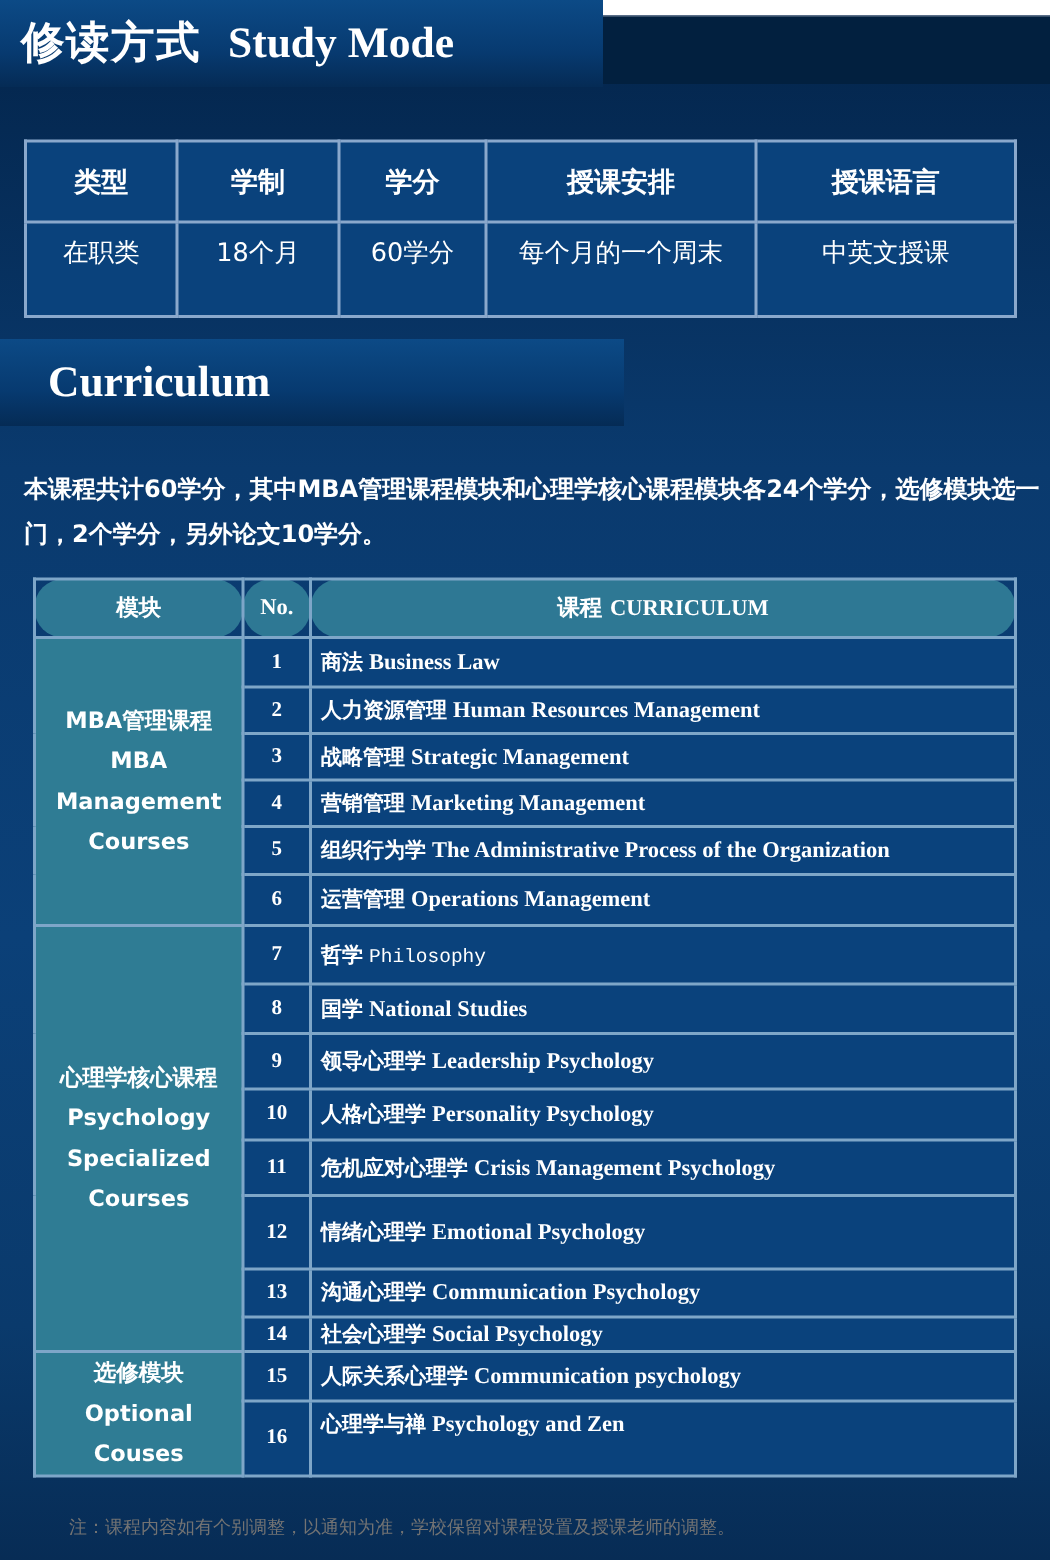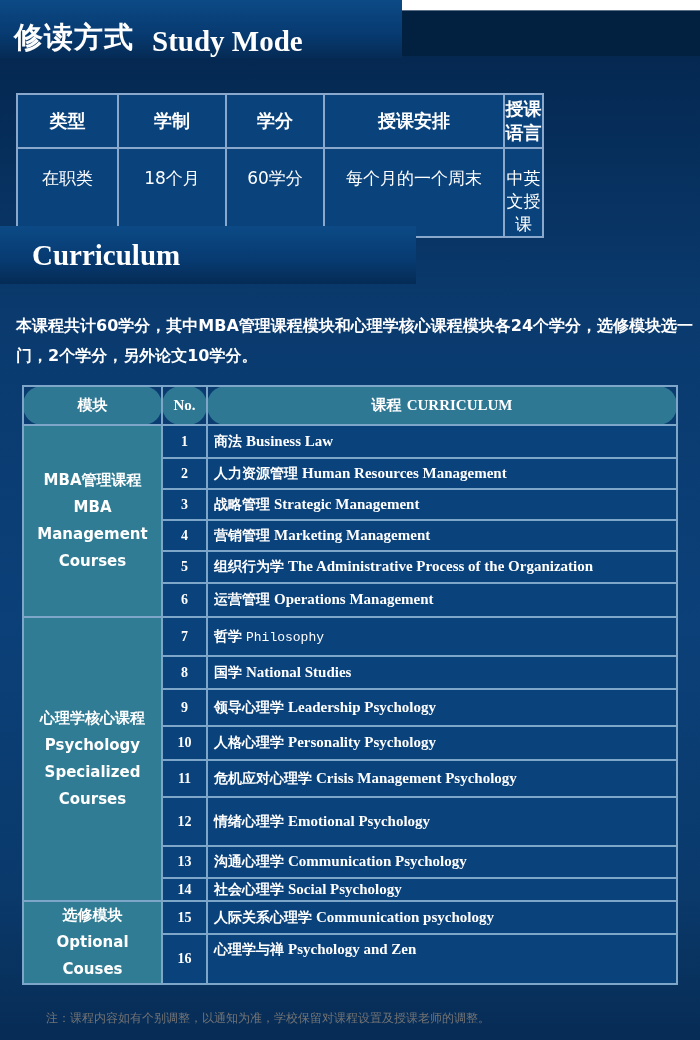--- a/index.html
+++ b/index.html
@@ -15,41 +15,41 @@
     }
     .top-dark {
       position: absolute; left: 402px; top: 11px; width: 298px; height: 45px;
       background: #02203f;
     }
     .section-banner {
       position: absolute; left: 0; height: 58px;
       background: linear-gradient(180deg, #0c4a86 0%, #073a70 60%, #052b55 100%);
       display: flex; align-items: center; padding-left: 14px; box-sizing: border-box;
     }
-    .banner-1 { top: 0; width: 402px; align-items: flex-end; }
+    .banner-1 { top: 0; width: 402px; }
     .banner-2 { top: 226px; width: 416px; }
     .banner-cn {
       font-family: "DejaVu Sans", sans-serif; font-weight: bold; font-size: 29px;
       letter-spacing: 1px;
     }
     .banner-en {
       font-family: "Liberation Serif", serif; font-weight: bold; font-size: 29px;
       margin-left: 18px;
     }
     
     .mode-table {
-      position: absolute; left: 16px; top: 93px; width: 528px; height: 109px;
+      position: absolute; left: 16px; top: 93px; width: 662px; height: 109px;
       border-collapse: collapse; border: 2px solid #8aa8cc;
     }
     .mode-table td {
       border: 2px solid #8aa8cc; background: #0a427c; text-align: center;
       padding: 0; font-family: "DejaVu Sans", sans-serif;
     }
     .mode-table tr.head td { height: 52px; font-size: 18px; font-weight: bold; }
-    .mode-table tr.vals td { height: 53px; font-size: 17px; vertical-align: top; padding-top: 18px; }
+    .mode-table tr.vals td { height: 53px; font-size: 17px; vertical-align: top; padding-top: 8px; }
     .intro {
       position: absolute; left: 16px; top: 311px; width: 680px;
       font-family: "DejaVu Sans", sans-serif; font-weight: bold; font-size: 16px;
       line-height: 30px;
     }
     
     .cur-table {
       position: absolute; left: 22px; top: 385px; width: 656px;
       border-collapse: collapse; border: 2px solid #7ea6c8;
     }

